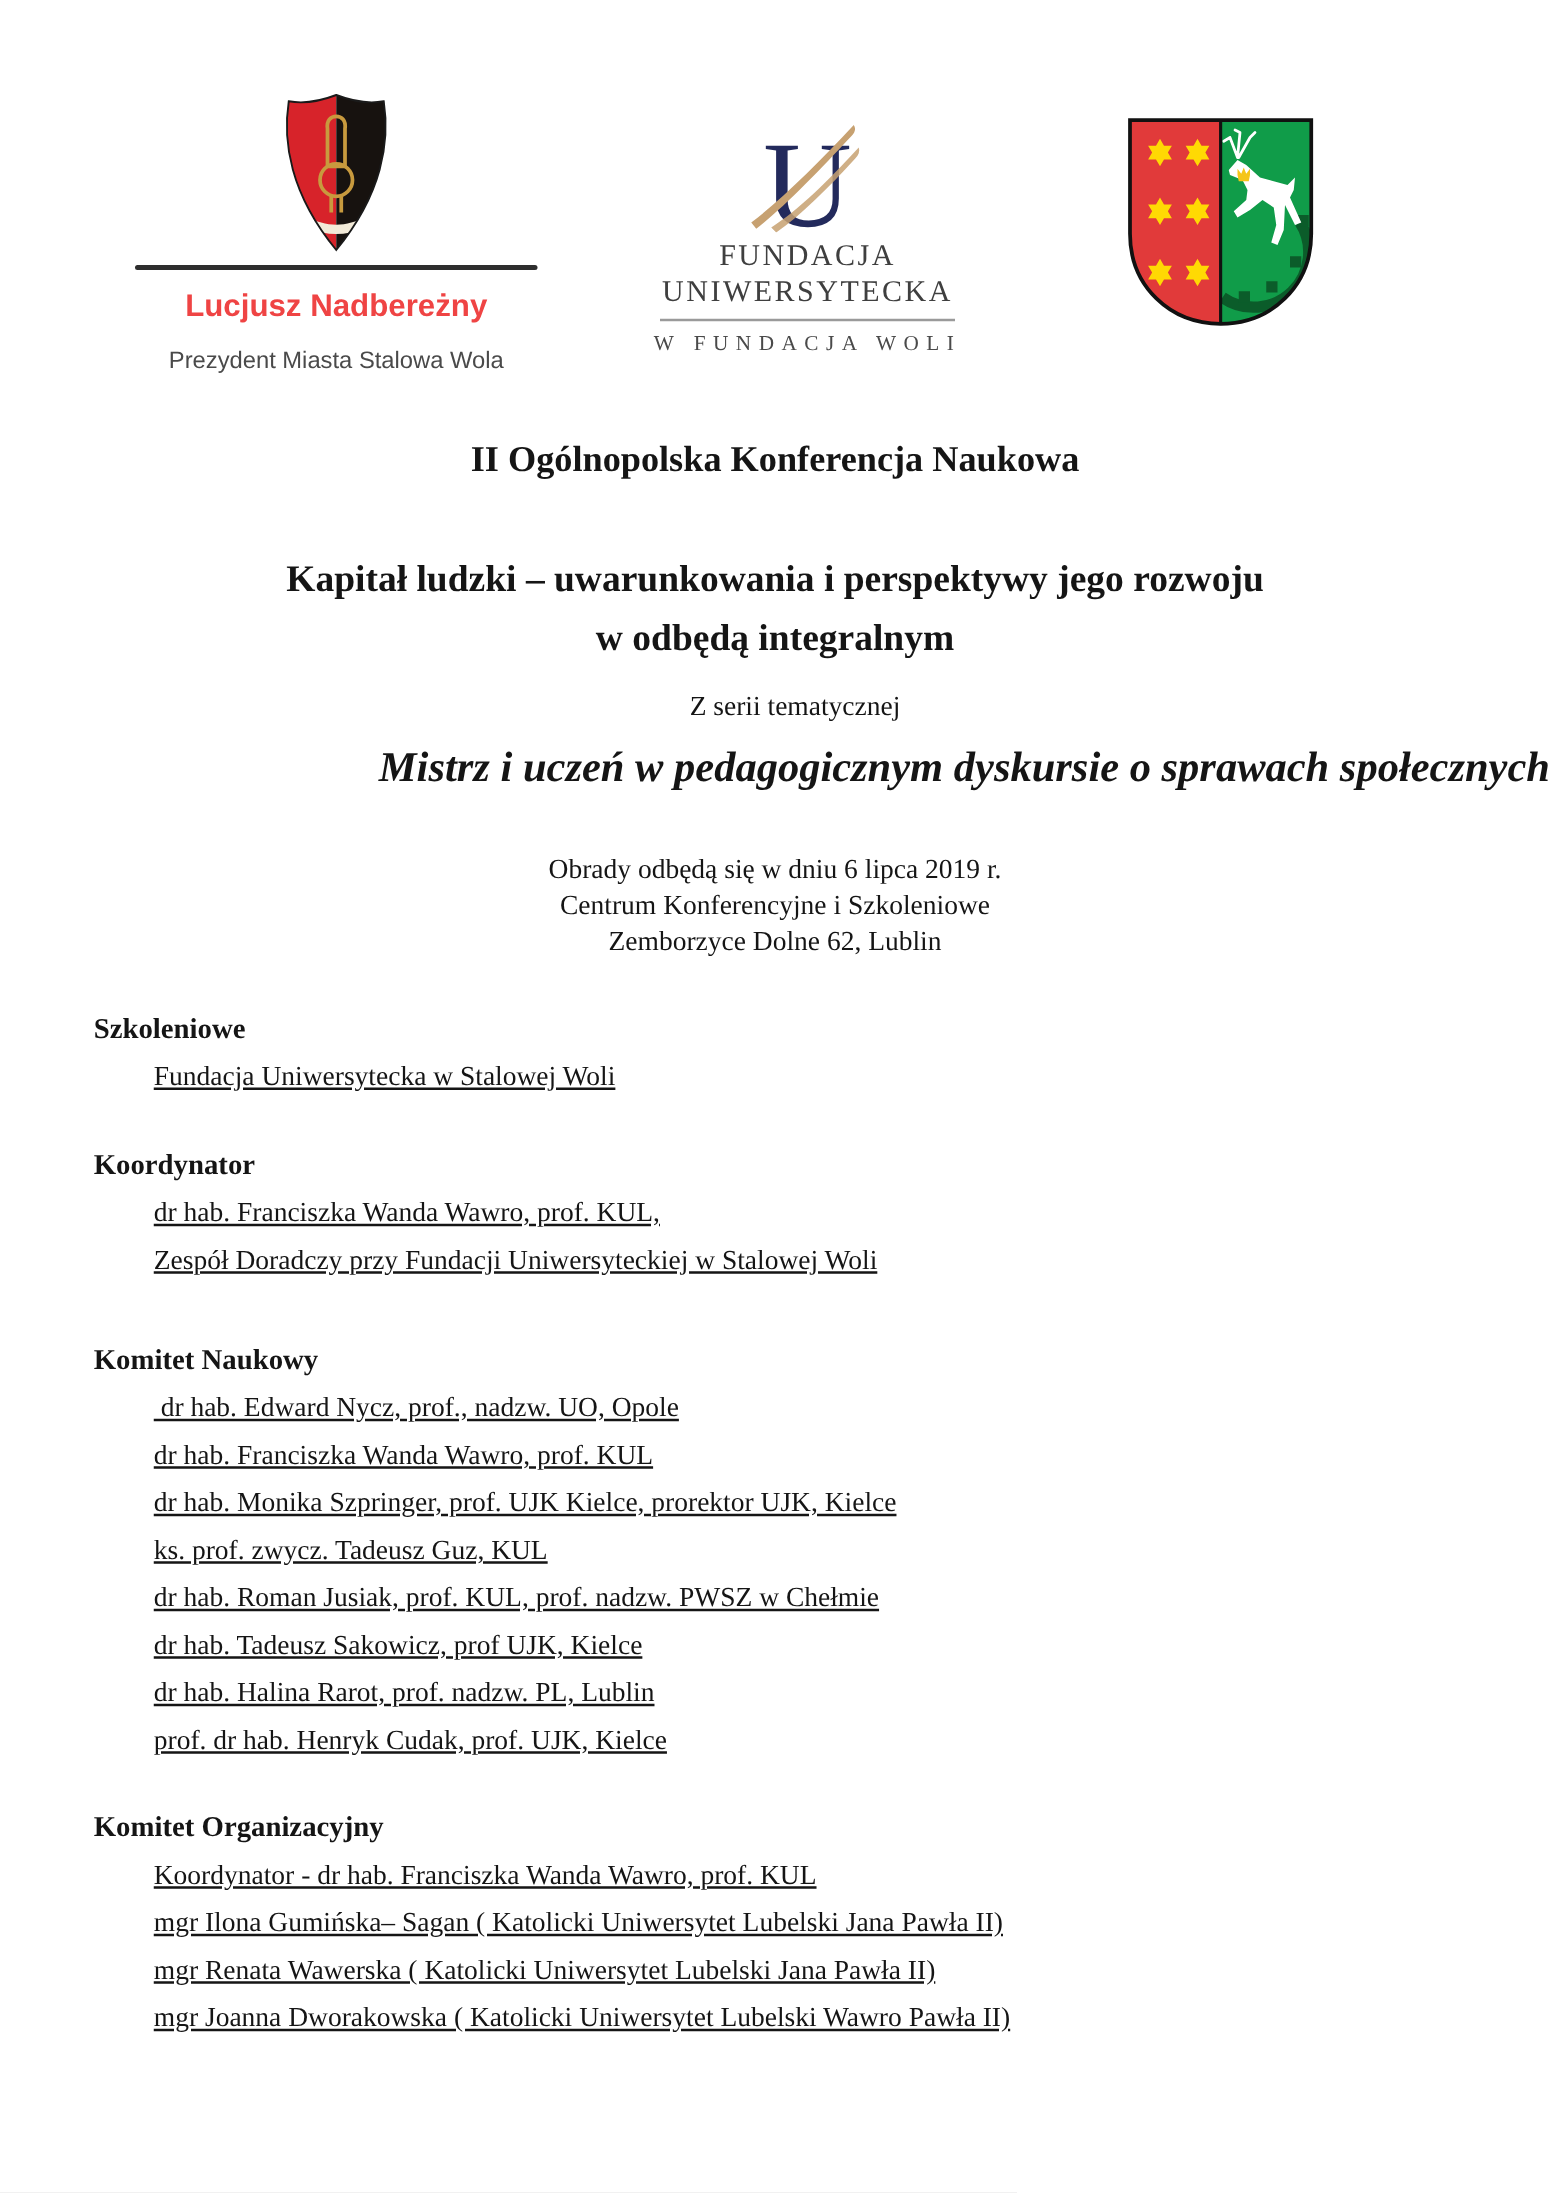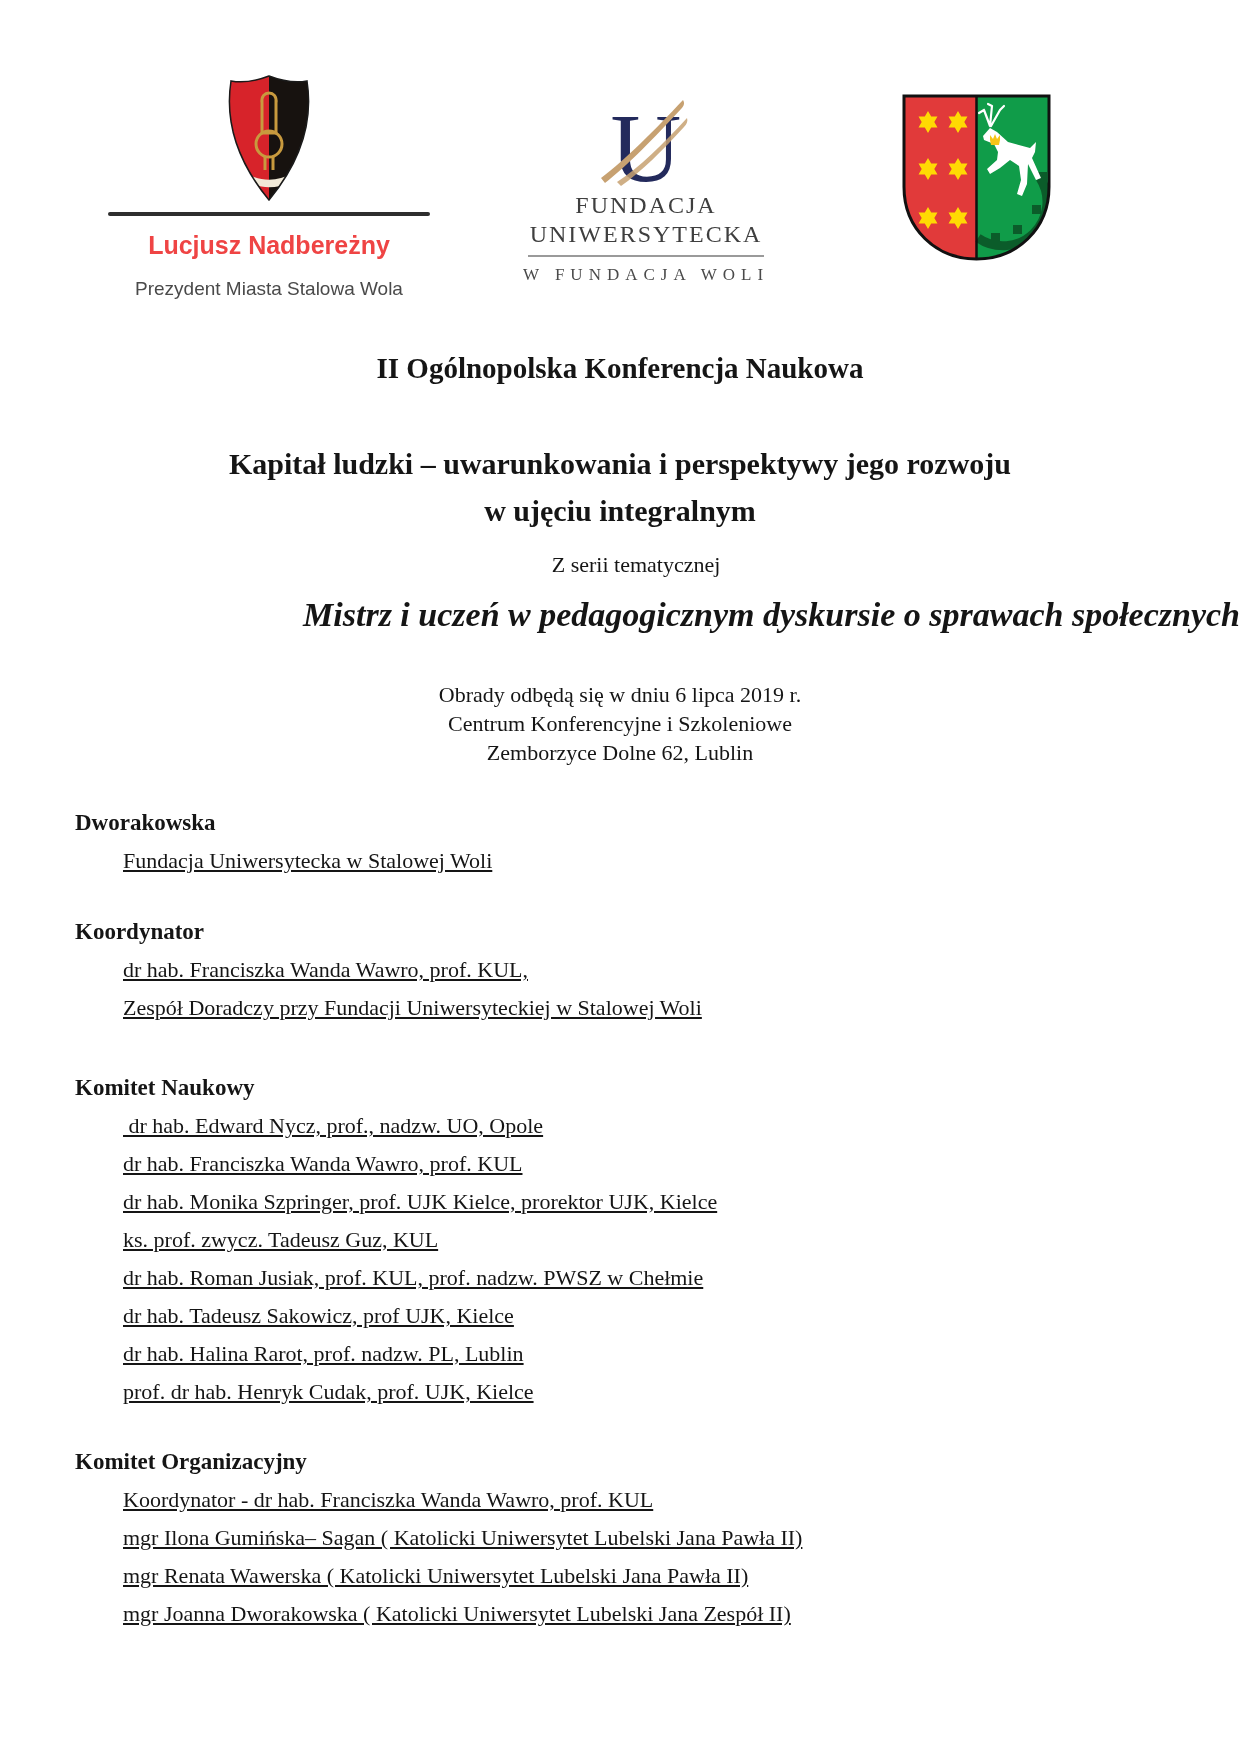--- a/index.html
+++ b/index.html
@@ -116,35 +116,35 @@
       </g>
       <line x1="76.5" y1="4" x2="76.5" y2="167" stroke="#111111" stroke-width="2.5"></line>
     </g>
     <path d="M4 4 H149 V95 C149 137 117 167 76.5 167 C36 167 4 137 4 95 Z" fill="none" stroke="#111111" stroke-width="3"></path>
   </svg>
 
   <div class="center-text conference-title">II Ogólnopolska Konferencja Naukowa</div>
 
   <div class="center-text theme-title">
     <div>Kapitał ludzki – uwarunkowania i perspektywy jego rozwoju</div>
-    <div>w ujęciu integralnym</div>
+    <div>w odbędą integralnym</div>
   </div>
 
   <div class="center-text series-label">Z serii tematycznej</div>
 
   <div class="center-text series-title">Mistrz i uczeń w pedagogicznym dyskursie o sprawach społecznych</div>
 
   <div class="center-text event-details">
     <div>Obrady odbędą się w dniu 6 lipca 2019 r.</div>
     <div>Centrum Konferencyjne i Szkoleniowe</div>
     <div>Zemborzyce Dolne 62, Lublin</div>
   </div>
 
   <div class="section sec-organizator">
-    <h3>Dworakowska</h3>
+    <h3>Szkoleniowe</h3>
     <ul>
       <li>Fundacja Uniwersytecka w Stalowej Woli</li>
     </ul>
   </div>
 
   <div class="section sec-koordynator">
     <h3>Koordynator</h3>
     <ul>
       <li>dr hab. Franciszka Wanda Wawro, prof. KUL,</li>
       <li>Zespół Doradczy przy Fundacji Uniwersyteckiej w Stalowej Woli</li>
@@ -164,17 +164,17 @@
       <li>prof. dr hab. Henryk Cudak, prof. UJK, Kielce</li>
     </ul>
   </div>
 
   <div class="section sec-organizacyjny">
     <h3>Komitet Organizacyjny</h3>
     <ul>
       <li>Koordynator - dr hab. Franciszka Wanda Wawro, prof. KUL</li>
       <li>mgr Ilona Gumińska– Sagan ( Katolicki Uniwersytet Lubelski Jana Pawła II)</li>
       <li>mgr Renata Wawerska ( Katolicki Uniwersytet Lubelski Jana Pawła II)</li>
-      <li>mgr Joanna Dworakowska ( Katolicki Uniwersytet Lubelski Jana Zespół II)</li>
+      <li>mgr Joanna Dworakowska ( Katolicki Uniwersytet Lubelski Wawro Pawła II)</li>
     </ul>
   </div>
 
 </div>
 
 </body></html>

